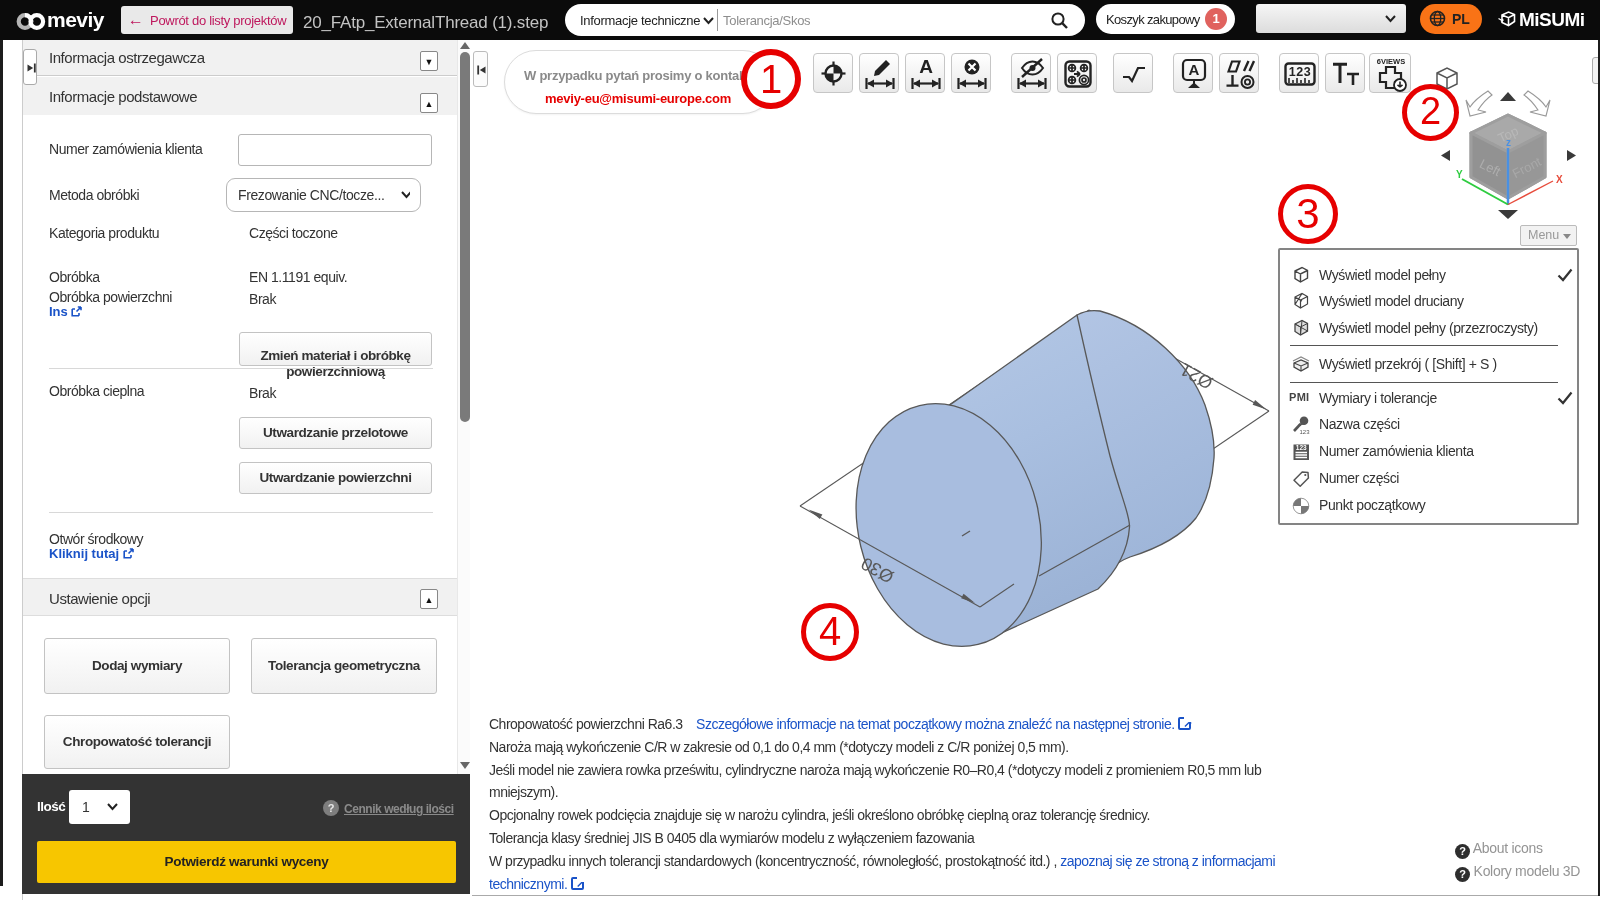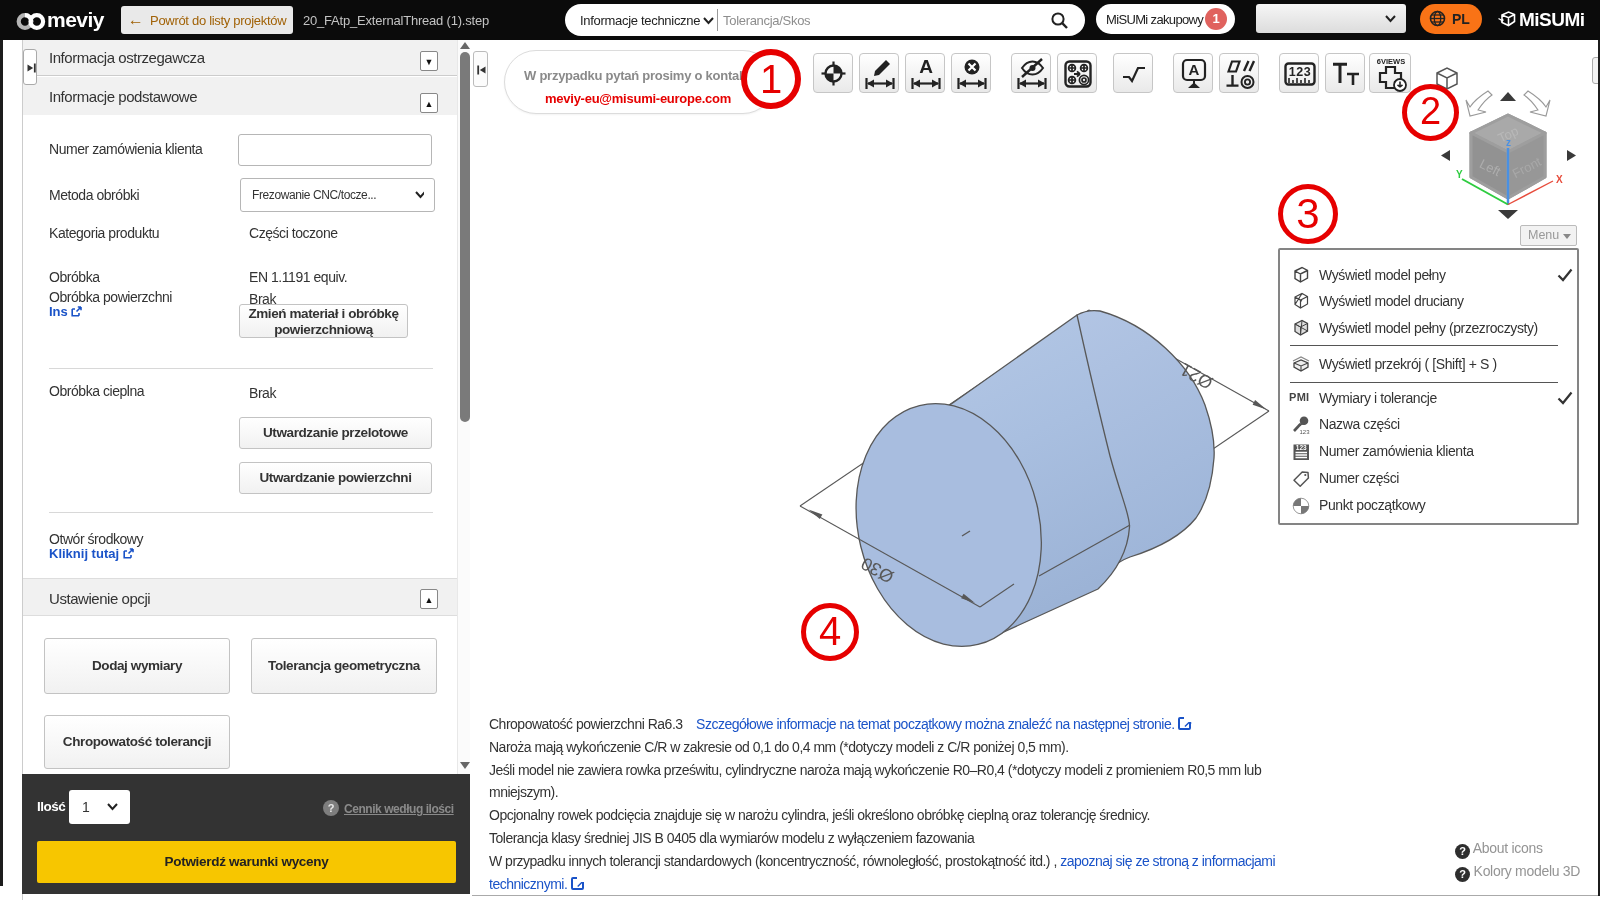--- a/index.html
+++ b/index.html
@@ -4,38 +4,38 @@
 <style>
 * { margin:0; padding:0; box-sizing:border-box; }
 html,body { width:1600px; height:900px; overflow:hidden; background:#fff;
   font-family:"Liberation Sans", sans-serif; }
 .abs { position:absolute; }
 #page { position:relative; width:1600px; height:900px; }
 
 
 #topbar { position:absolute; left:0; top:0; width:1600px; height:40px; background:#0b0b0b; }
 #logo-meviy { position:absolute; left:47px; top:8px; color:#fff; font-weight:bold; font-size:21px; letter-spacing:-0.5px; }
-#btn-back { position:absolute; left:121px; top:6px; width:172px; height:28px; background:#e9e9e9; border-radius:3px; color:#a16207; font-size:13px; letter-spacing:-0.3px; line-height:28px; text-align:center; white-space:nowrap; }
-#fname { position:absolute; left:303px; top:13px; color:#c3c3c3; font-size:13px; letter-spacing:-0.2px; }
+#btn-back { position:absolute; left:121px; top:6px; width:172px; height:28px; background:#e9e9e9; border-radius:3px; color:#be185d; font-size:13px; letter-spacing:-0.3px; line-height:28px; text-align:center; white-space:nowrap; }
+#fname { position:absolute; left:303px; top:13px; color:#c3c3c3; font-size:17px; letter-spacing:-0.2px; }
 #searchpill { position:absolute; left:565px; top:4px; width:520px; height:32px; background:#fff; border-radius:16px; }
 #koszyk { position:absolute; left:1096px; top:4px; width:139px; height:30px; background:#fff; border-radius:15px; }
 #hdrsel { position:absolute; left:1256px; top:4px; width:150px; height:29px; border-radius:3px; background:linear-gradient(#f6f6f6,#dcdcdc); }
 #plpill { position:absolute; left:1420px; top:4px; width:62px; height:30px; background:#f97316; border-radius:15px; }
 #logo-misumi { position:absolute; left:1519px; top:9px; color:#fff; font-weight:bold; font-size:19px; letter-spacing:-0.5px; }
 
 
 #leftstrip { position:absolute; left:0; top:40px; width:3px; height:846px; background:#1c1c1c; }
 #sidebar { position:absolute; left:22px; top:40px; width:448px; height:860px; background:#fff; border-left:1px solid #ccc; }
 .schead { position:absolute; left:0; background:#f1f1f1; width:434px; }
 .schead .t { position:absolute; left:26px; font-size:15px; letter-spacing:-0.45px; color:#333; white-space:nowrap; }
 .sqbtn { position:absolute; width:18px; height:20px; background:#fff; border:1px solid #888; border-radius:2px; font-size:9px; color:#111; text-align:center; line-height:20px; }
 .lbl { position:absolute; left:26px; font-size:14px; letter-spacing:-0.45px; color:#333; white-space:nowrap; }
 .val { position:absolute; left:226px; font-size:14px; letter-spacing:-0.45px; color:#333; white-space:nowrap; }
 .inp { position:absolute; left:215px; width:194px; background:#fff; border:1px solid #b6b6b6; border-radius:3px; }
-.sel { position:absolute; left:217px; width:195px; background:#fff; border:1px solid #b6b6b6; border-radius:3px; font-size:12px; letter-spacing:-0.4px; color:#333; white-space:nowrap; }
+.sel { position:absolute; left:203px; width:195px; background:#fff; border:1px solid #b6b6b6; border-radius:9px; font-size:14px; letter-spacing:-0.4px; color:#333; white-space:nowrap; }
 .selch { position:absolute; right:10px; top:50%; margin-top:-4px; width:9px; height:9px; }
 .btn { position:absolute; background:linear-gradient(#ffffff,#f1f1f1); border:1px solid #c3c3c3; border-radius:3px; color:#333; text-align:center; font-size:13.5px; letter-spacing:-0.4px; font-weight:bold; white-space:nowrap; }
 .hr { position:absolute; left:26px; width:384px; height:0; border-top:1px solid #d8d8d8; }
 .blue { color:#1a53c8; }
 #sfooter { position:absolute; left:22px; top:774px; width:448px; height:120px; background:#333; }
 #ybtn { position:absolute; left:15px; top:67px; width:419px; height:42px; background:#f7c600; border-radius:2px; color:#222; font-weight:bold; font-size:13.5px; letter-spacing:-0.3px; text-align:center; line-height:42px; }
 #sscroll { position:absolute; left:434px; top:0; width:14px; height:734px; background:#fbfbfb; border-left:1px solid #e8e8e8; }
 #sthumb { position:absolute; left:1.5px; top:12px; width:10px; height:370px; background:#7a7a7a; border-radius:5px; }
 
 
@@ -75,21 +75,21 @@
           <path d="M1 1 L5.5 6 L10 1" fill="none" stroke="#222" stroke-width="2"></path>
         </svg>
     <div class="abs" style="left:152px;top:5px;width:1px;height:22px;background:#999"></div>
     <span class="abs" style="left:158px;top:9px;font-size:13px;letter-spacing:-0.3px;color:#8d8d8d">Tolerancja/Skos</span>
     <svg class="abs" style="left:485px;top:7px" width="19" height="19" viewBox="0 0 19 19">
           <circle cx="8" cy="8" r="5.6" fill="none" stroke="#222" stroke-width="2"></circle>
           <line x1="12.2" y1="12.2" x2="17" y2="17" stroke="#222" stroke-width="2.4"></line>
         </svg>
   </div>
   <div id="koszyk">
-    <span class="abs" style="left:10px;top:8px;font-size:13px;letter-spacing:-0.65px;color:#222">MiSUMi zakupowy</span>
+    <span class="abs" style="left:10px;top:8px;font-size:13px;letter-spacing:-0.65px;color:#222">Koszyk zakupowy</span>
     <div class="abs" style="left:109px;top:4px;width:22px;height:22px;border-radius:50%;background:#e0625e;color:#fff;font-size:13px;font-weight:bold;text-align:center;line-height:22px">1</div>
   </div>
   <div id="hdrsel">
     <svg class="abs" style="left:129px;top:11px" width="11" height="8">
           <path d="M1 1 L5.5 6 L10 1" fill="none" stroke="#222" stroke-width="2"></path>
         </svg>
   </div>
   <div id="plpill">
     <svg class="abs" style="left:9px;top:6px" width="17" height="17" viewBox="0 0 17 17">
       <circle cx="8.5" cy="8.5" r="7" fill="none" stroke="#222" stroke-width="1.6"></circle>
@@ -138,21 +138,21 @@
   <div class="val" style="top:185px">Części toczone</div>
 
   <div class="lbl" style="top:229px">Obróbka</div>
   <div class="val" style="top:229px">EN 1.1191 equiv.</div>
   <div class="lbl" style="top:249px">Obróbka powierzchni</div>
   <div class="val" style="top:251px">Brak</div>
   <div class="abs blue" style="left:26px;top:264px;font-size:13px;font-weight:bold">Ins&nbsp;<svg width="11" height="11" viewBox="0 0 11 11" style="vertical-align:-1px">
           <path d="M1.2 3 L1.2 9.8 L8 9.8 M1.2 3 L4 3 M8 9.8 L8 7" fill="none" stroke="#1a53c8" stroke-width="1.6"></path>
           <path d="M5.5 5.5 L10 1 M10 1 L6.8 1 M10 1 L10 4.2" fill="none" stroke="#1a53c8" stroke-width="1.6"></path>
         </svg></div>
-  <div class="btn" style="left:216px;top:264px;width:169px;height:34px;line-height:16px;padding-top:1px">Zmień materiał i obróbkę<br>powierzchniową</div>
+  <div class="btn" style="left:216px;top:292px;width:193px;height:34px;line-height:16px;padding-top:15px">Zmień materiał i obróbkę<br>powierzchniową</div>
 
   <div class="hr" style="top:328px"></div>
   <div class="lbl" style="top:343px">Obróbka cieplna</div>
   <div class="val" style="top:345px">Brak</div>
   <div class="btn" style="left:216px;top:377px;width:193px;height:32px;line-height:30px">Utwardzanie przelotowe</div>
   <div class="btn" style="left:216px;top:422px;width:193px;height:32px;line-height:30px">Utwardzanie powierzchni</div>
 
   <div class="hr" style="top:472px"></div>
   <div class="lbl" style="top:491px">Otwór środkowy</div>
   <div class="abs blue" style="left:26px;top:506px;font-size:13px;font-weight:bold">Kliknij tutaj <svg width="11" height="11" viewBox="0 0 11 11" style="vertical-align:-1px">

